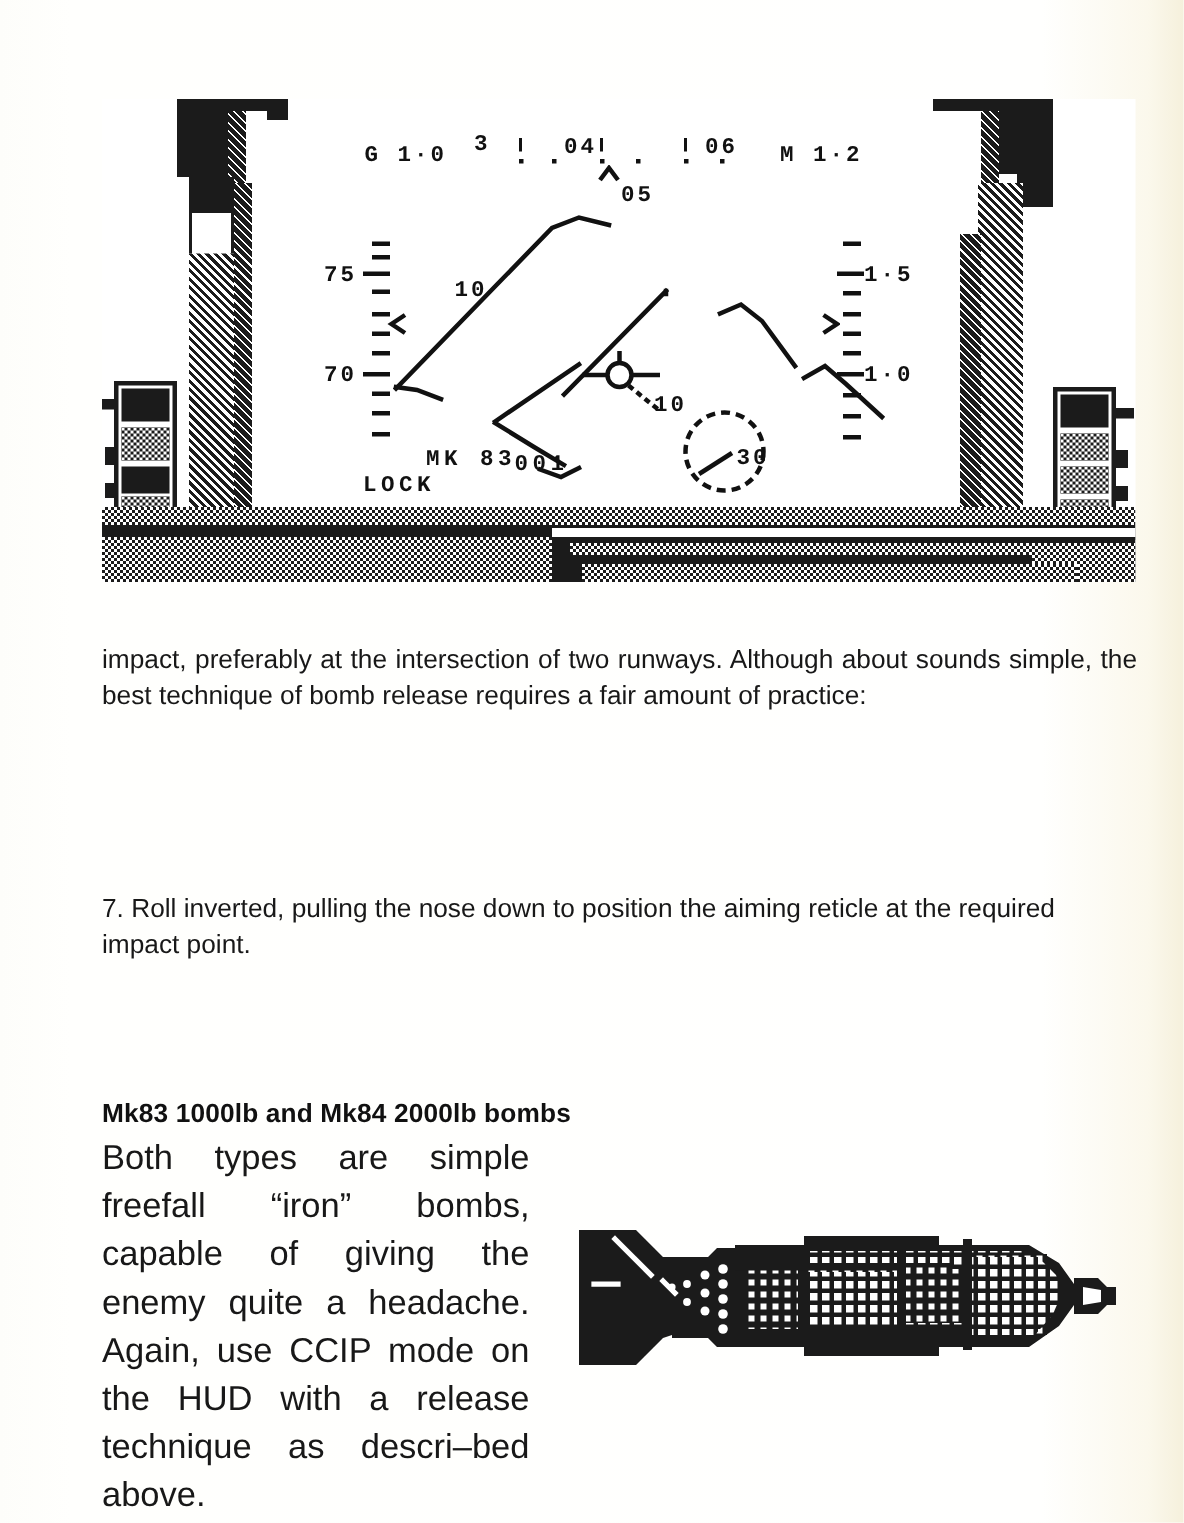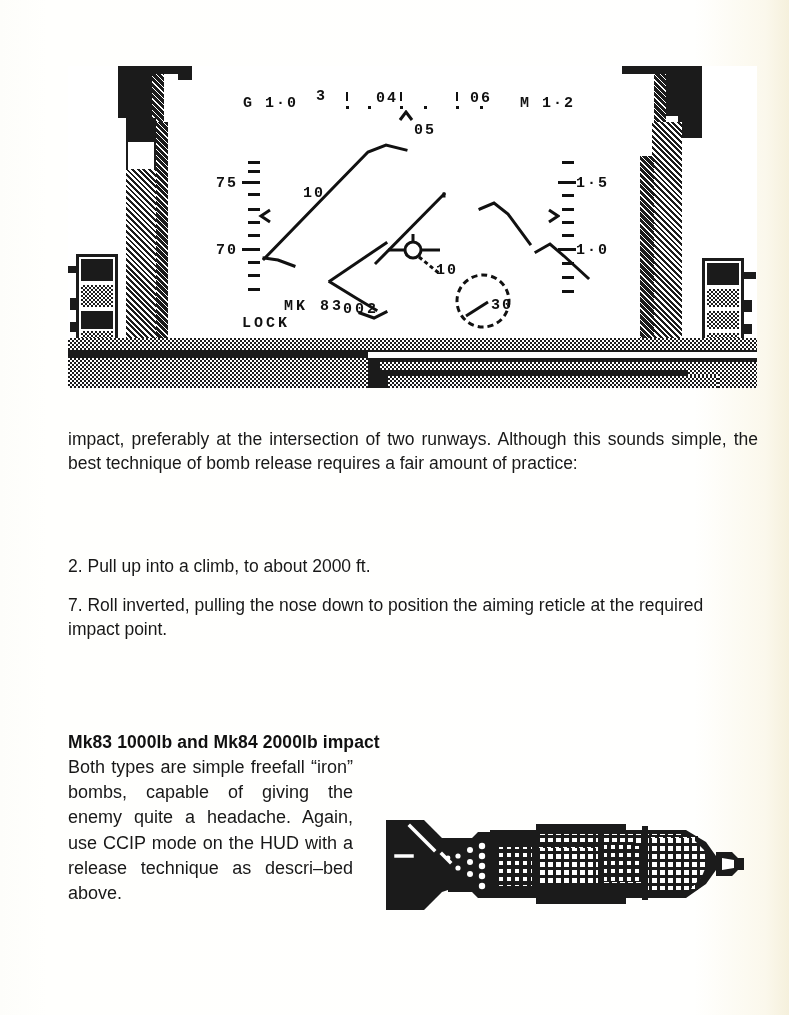--- a/index.html
+++ b/index.html
@@ -171,21 +171,21 @@
     font-weight: 700;
     color: #111;
     letter-spacing: 0.1px;
   }
 
   .narrow-col {
     position: absolute;
     left: 68px;
     top: 755px;
     width: 285px;
-    font-size: 18px;
+    font-size: 23px;
     line-height: 1.40;
     color: #181818;
     text-align: justify;
   }
 
   
   .bomb-wrap {
     position: absolute;
     left: 386px;
     top: 812px;
@@ -347,40 +347,37 @@
           <circle cx="415" cy="235" r="26" fill="none" stroke="#111" stroke-width="3" stroke-dasharray="6 4"></circle>
           <line x1="398" y1="250" x2="420" y2="236" stroke="#111" stroke-width="3"></line>
         </svg>
 
         <span class="t hud-10a">10</span>
         <span class="t hud-10c">10</span>
         <span class="t hud-30">30</span>
 
         <span class="t hud-mk83">MK 83</span>
         <span class="t hud-lock">LOCK</span>
-        <span class="t hud-003">002</span>
+        <span class="t hud-003">001</span>
       </div>
     </div>
   </div>
 
   <div class="body-col" id="para-intro">
-    <p class="just">impact, preferably at the intersection of two runways. Although this sounds simple, the best technique of bomb release requires a fair amount of practice:</p>
+    <p class="just">impact, preferably at the intersection of two runways. Although about sounds simple, the best technique of bomb release requires a fair amount of practice:</p>
   </div>
 
 
-  <div class="body-col" id="step-2">
-    <p class="left">2. Pull up into a climb, to about 2000 ft.</p>
-  </div>
 
   <div class="body-col" id="step-3">
     <p class="left">7. Roll inverted, pulling the nose down to position the aiming reticle at the required impact point.</p>
   </div>
 
 
-  <h2 class="section-head">Mk83 1000lb and Mk84 2000lb impact</h2>
+  <h2 class="section-head">Mk83 1000lb and Mk84 2000lb bombs</h2>
 
   <div class="narrow-col">Both types are simple freefall “iron” bombs, capable of giving the enemy quite a headache. Again, use CCIP mode on the HUD with a release technique as descri–bed above.</div>
 
   <div class="bomb-wrap">
     <svg viewBox="0 0 370 105" preserveAspectRatio="none">
       <defs>
         <pattern id="halftone" width="8" height="8" patternUnits="userSpaceOnUse">
           <rect width="8" height="8" fill="#1b1b1b"></rect>
           <rect x="1" y="1" width="4" height="4" fill="#ffffff"></rect>
         </pattern>

